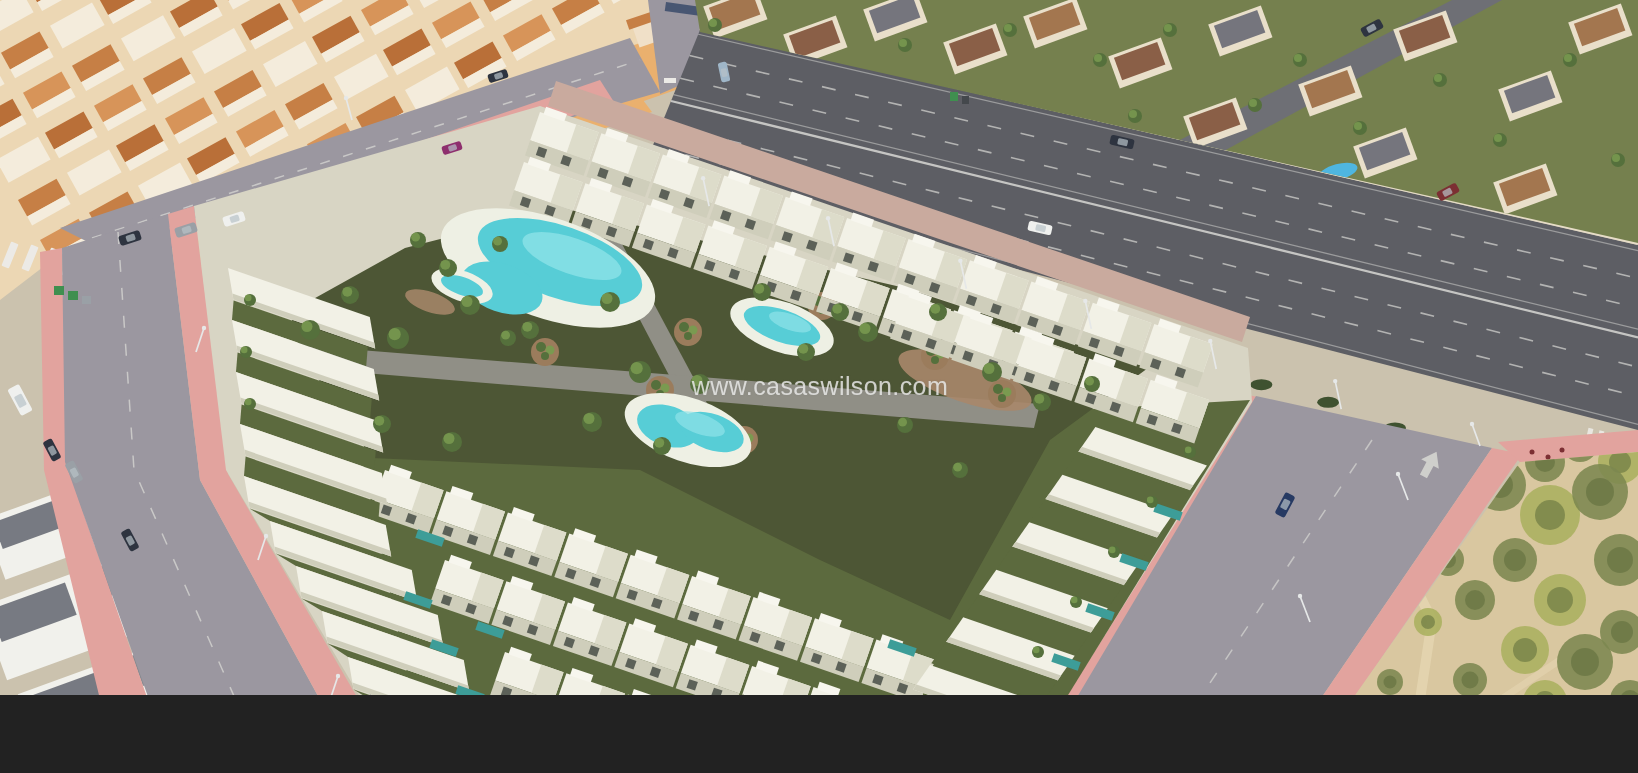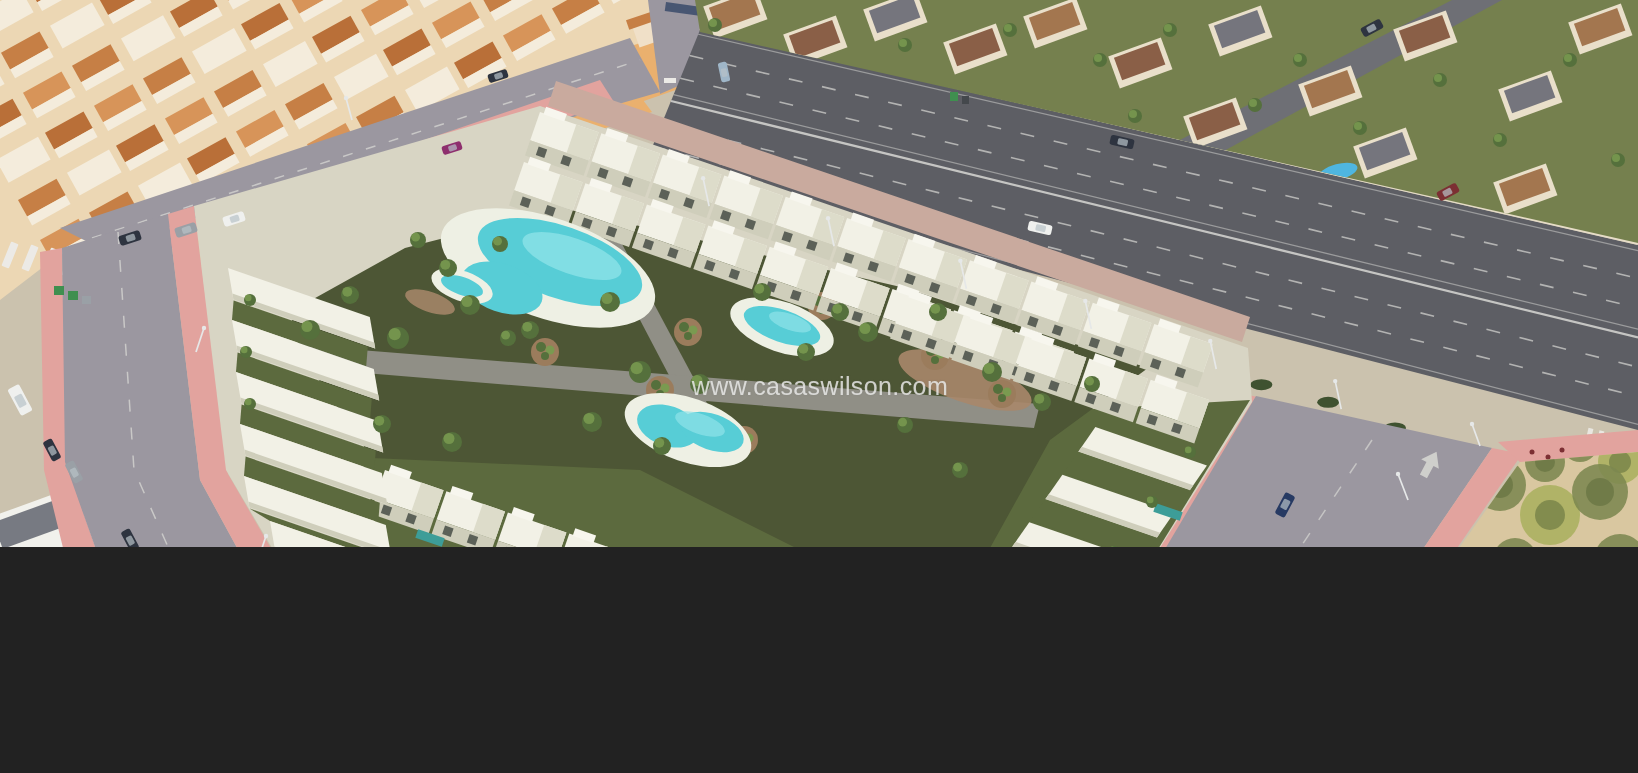--- a/index.html
+++ b/index.html
@@ -1,17 +1,17 @@
 <!DOCTYPE html>
 <html style="--c-ground: #cbc2ae; --c-oldtown_base: #ecd7b4; --c-roof_terracotta_1: #c67f45; --c-roof_terracotta_2: #d79459; --c-roof_terracotta_3: #b96f38; --c-oldtown_white: #f4ecdc; --c-oldtown_orange: #eab06e; --c-asphalt_light: #9b97a0; --c-asphalt_dark: #5d5e64; --c-sidewalk_pink: #e2a39e; --c-brick_walk: #c9aa9e; --c-crosswalk_white: #eceae6; --c-lane_white: #d8d8d4; --c-dev_roof_top: #f2f1e6; --c-dev_roof_shade: #dddcca; --c-dev_facade: #cfcebb; --c-dev_window: #5c6158; --c-dev_ground: #d8d5c4; --c-lawn_dark: #4d5635; --c-lawn_mid: #5c6a3e; --c-hedge: #3f5230; --c-pool_water: #57cdd6; --c-pool_light: #8fe3e8; --c-pool_deck: #eef0e4; --c-lap_pool: #3d9d98; --c-path_gray: #908f86; --c-planter_brown: #9b7c5c; --c-brick_path: #a8876a; --c-villa_green: #75804e; --c-villa_roof_brown: #8a5f47; --c-villa_roof_tan: #a3764f; --c-villa_roof_gray: #75757d; --c-villa_wall: #e9dfca; --c-villa_pool: #4fb6e0; --c-palm_green: #55703c; --c-palm_light: #7a9a50; --c-sand: #d9c7a0; --c-sand_track: #e7d8b4; --c-scrub_olive: #7c8850; --c-scrub_yellow: #aab05e; --c-white_bldg: #f1f1ec; --c-gray_roof: #6c7078; --c-car_white: #eff0ee; --c-car_dark: #2e3440; --c-car_navy: #273a63; --c-car_gray: #9aa0a6; --c-car_red: #7c2f33; --c-car_magenta: #8e2f6e; --c-lamp_white: #e6e8e8; --c-fence_blue: #3a4a6a; --c-bin_green: #3f8f4f; --c-watermark_text: rgba(236,236,234,0.82);"><head>
 <meta charset="utf-8">
 <style>
   html,body{margin:0;padding:0;background:#222;}
   .stage{
-    position:relative;width:1638px;height:547px;overflow:hidden;
+    position:relative;width:1638px;height:695px;overflow:hidden;
     font-family:"Liberation Sans", sans-serif;
     background:#cbc2ae;
   }
   svg{position:absolute;left:0;top:0;display:block;}
   .watermark{
     position:absolute;left:820px;top:386px;transform:translate(-50%,-50%);
     font-size:25px;letter-spacing:.4px;white-space:nowrap;
     color:var(--c-watermark_text,rgba(235,235,235,.82));
     font-family:"Liberation Sans", sans-serif;font-weight:400;
     text-shadow:0 0 2px rgba(120,120,120,.25);

